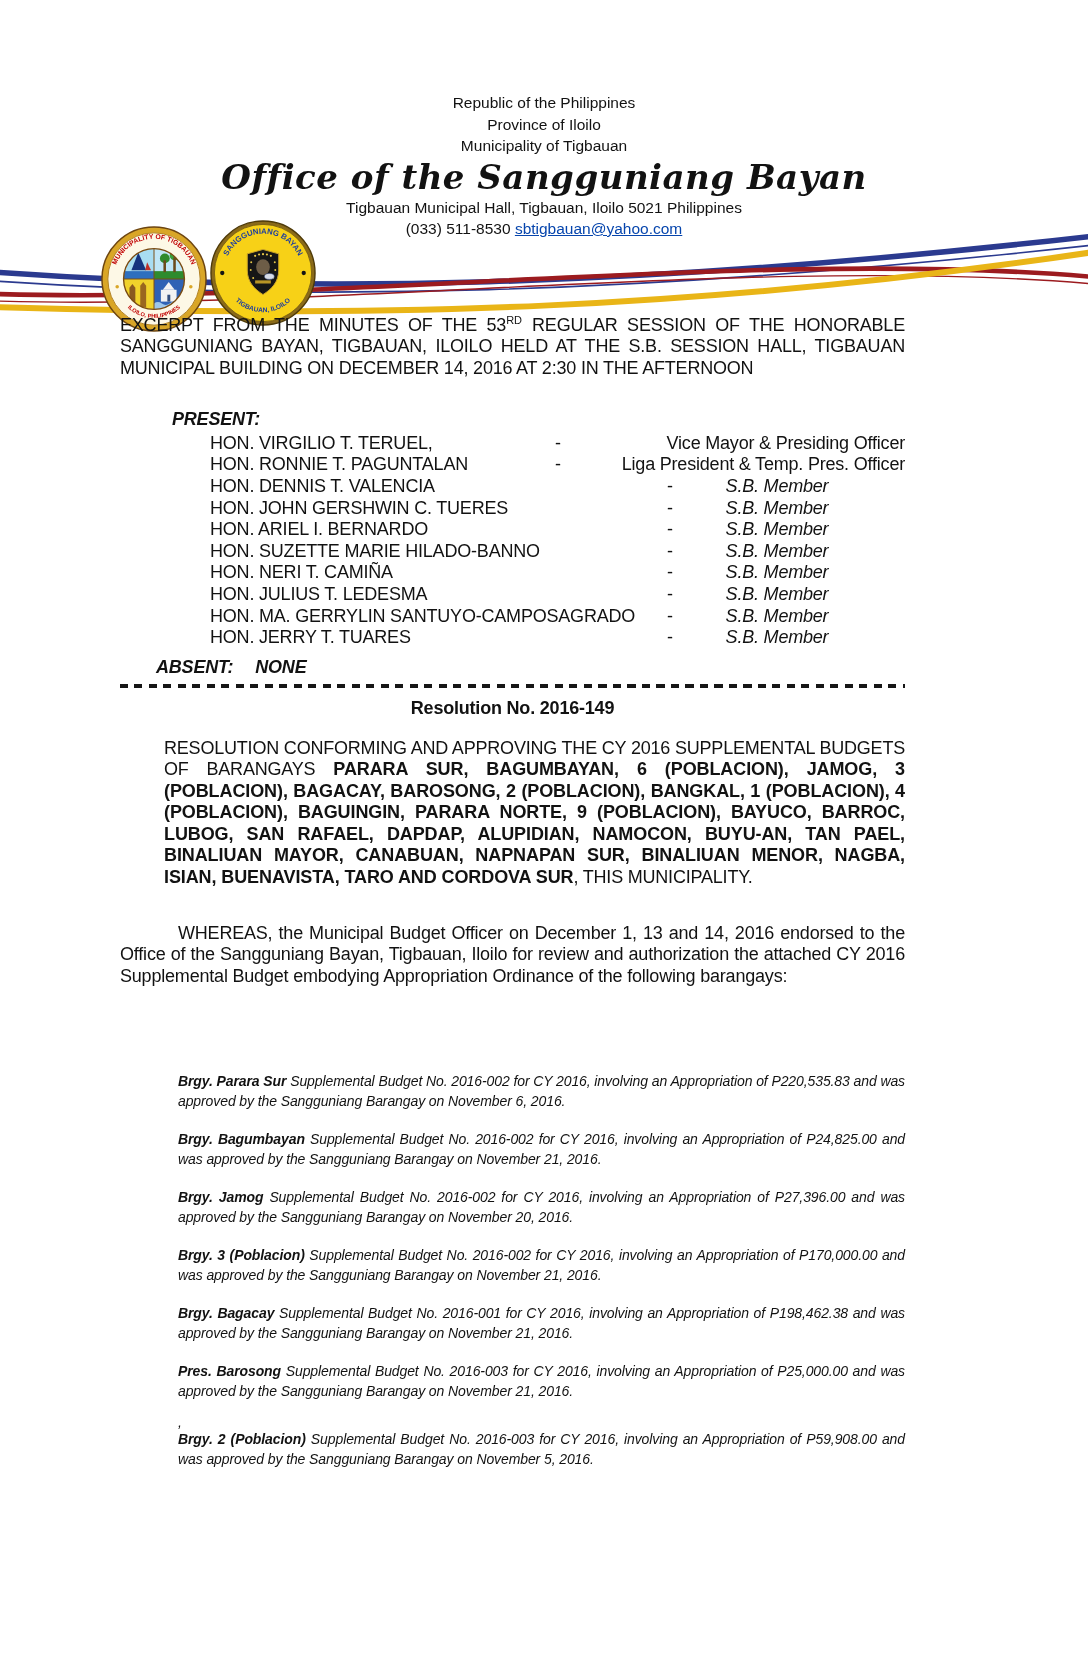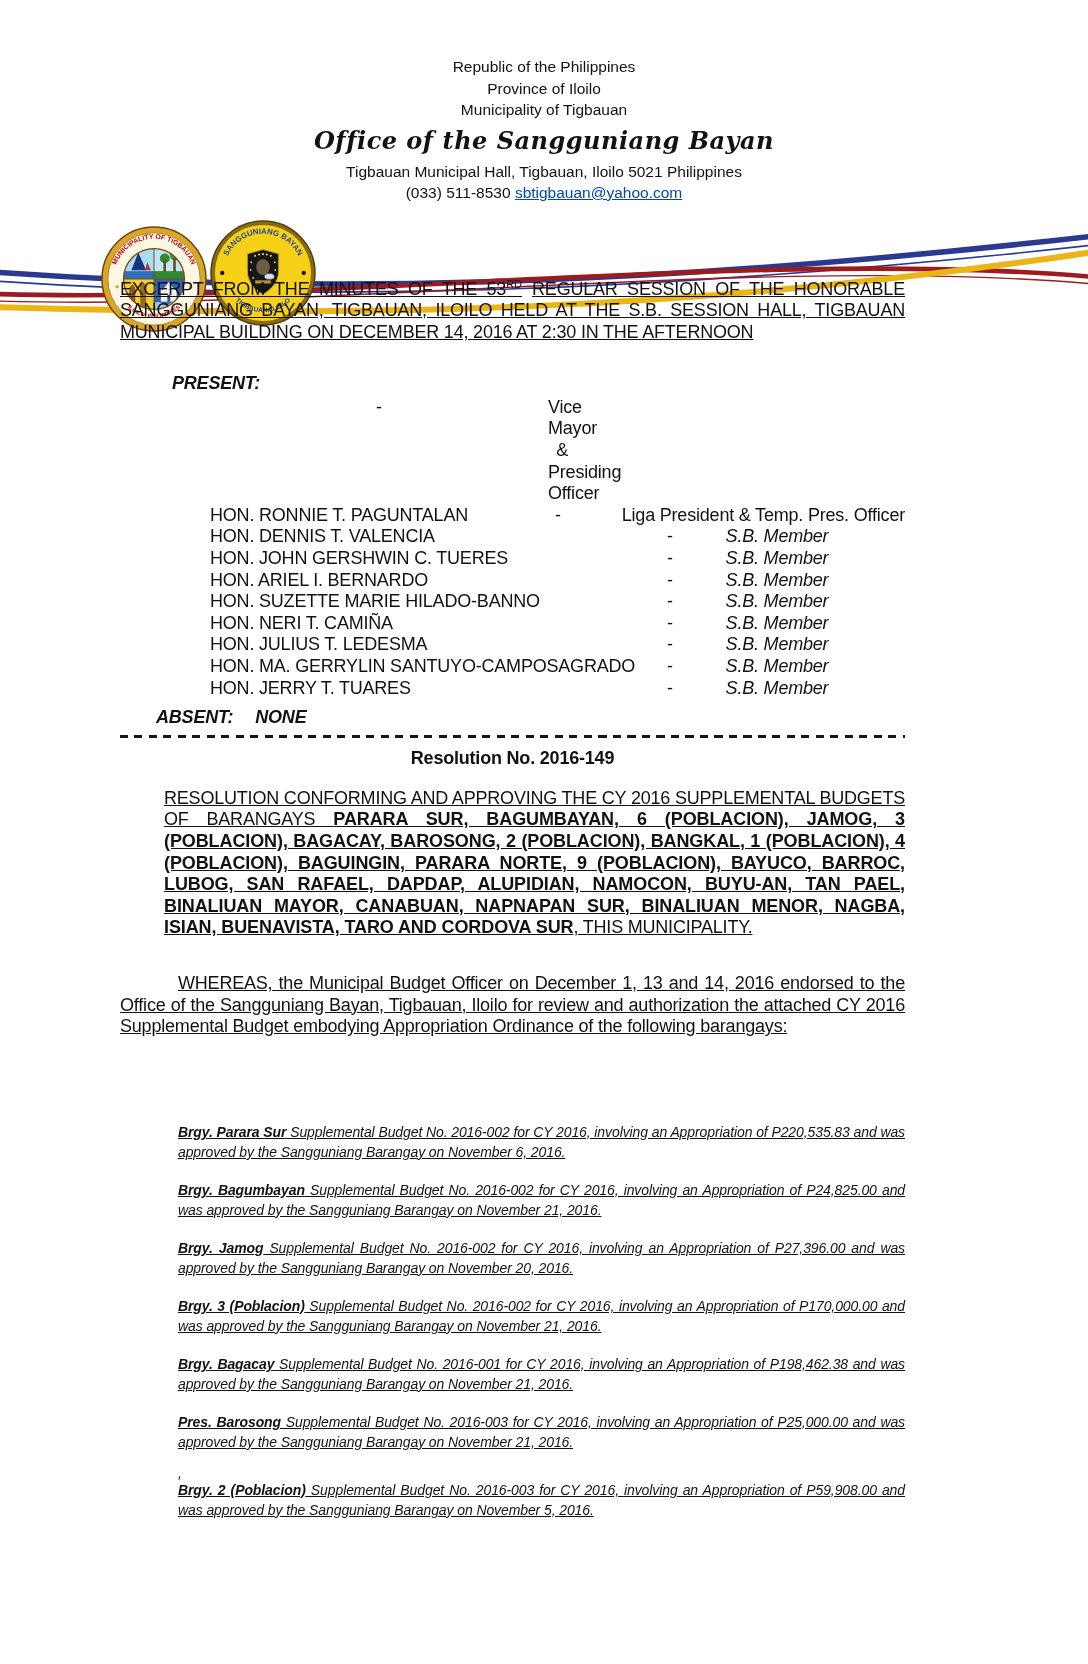--- a/index.html
+++ b/index.html
@@ -7,29 +7,29 @@
     position:relative;width:1088px;height:1664px;margin:0 auto;background:#ffffff;
     overflow:hidden;font-family:"Liberation Sans",sans-serif;color:#121212;
   }
   
   .ribbons{position:absolute;top:0;left:0;z-index:1;}
   
   .seal{position:absolute;z-index:2;}
   .seal-left{left:100px;top:225px;}
   .seal-right{left:209px;top:219px;}
   
-  .letterhead{position:relative;z-index:3;padding-top:56px;text-align:center;line-height:21.5px;font-size:15.5px;}
+  .letterhead{position:relative;z-index:3;padding-top:92px;text-align:center;line-height:21.5px;font-size:15.5px;}
   .office-title{
     font-family:"DejaVu Serif",serif;font-style:italic;font-weight:bold;
-    font-size:24px;line-height:40px;letter-spacing:.5px;text-align:center;
+    font-size:34px;line-height:40px;letter-spacing:.5px;text-align:center;
   }
   .contact .email{color:var(--link-blue);text-decoration:underline;cursor:pointer;}
   
   .content{position:relative;z-index:3;margin:70px 0 0 120px;width:785px;font-size:18px;line-height:21.6px;letter-spacing:-.2px;}
-  p{margin:0;text-decoration:underline;}
+  p{margin:0;}
   .intro{text-align:justify;}
   .intro sup{font-size:11px;vertical-align:7px;letter-spacing:0;}
   .intro .after-sup{padding-left:10px;}
   .present-label{margin:30px 0 2px 52px;font-weight:bold;font-style:italic;}
   .att-list{margin-left:90px;width:695px;}
   .att-row{display:grid;line-height:21.6px;}
   .att-row.officer{grid-template-columns:338px 20px 337px;}
   .att-row.officer .att-pos{text-align:right;}
   .att-row.member{grid-template-columns:453px 14px 200px;}
   .att-row.member .att-pos{text-align:center;font-style:italic;}
@@ -151,20 +151,21 @@
   </header>
 
   <main class="content">
 
     <p class="intro"><span>EXCERPT FROM THE MINUTES OF THE 53</span><sup>RD</sup><span class="after-sup">REGULAR SESSION OF THE HONORABLE SANGGUNIANG  BAYAN, TIGBAUAN, ILOILO HELD AT THE S.B. SESSION HALL, TIGBAUAN MUNICIPAL BUILDING ON DECEMBER 14, 2016 AT 2:30 IN THE  AFTERNOON</span></p>
 
     <div class="present-label">PRESENT:</div>
 
     <div class="att-list">
       <div class="att-row officer">
+        <span class="att-name">HON. VIRGILIO T. TERUEL,</span>
         <span class="att-dash">-</span>
         <span class="att-pos">Vice Mayor &amp; Presiding Officer</span>
       </div>
       <div class="att-row officer">
         <span class="att-name">HON. RONNIE T. PAGUNTALAN</span>
         <span class="att-dash">-</span>
         <span class="att-pos">Liga President &amp; Temp. Pres. Officer</span>
       </div>
       <div class="att-row member">
         <span class="att-name">HON. DENNIS T. VALENCIA</span>

